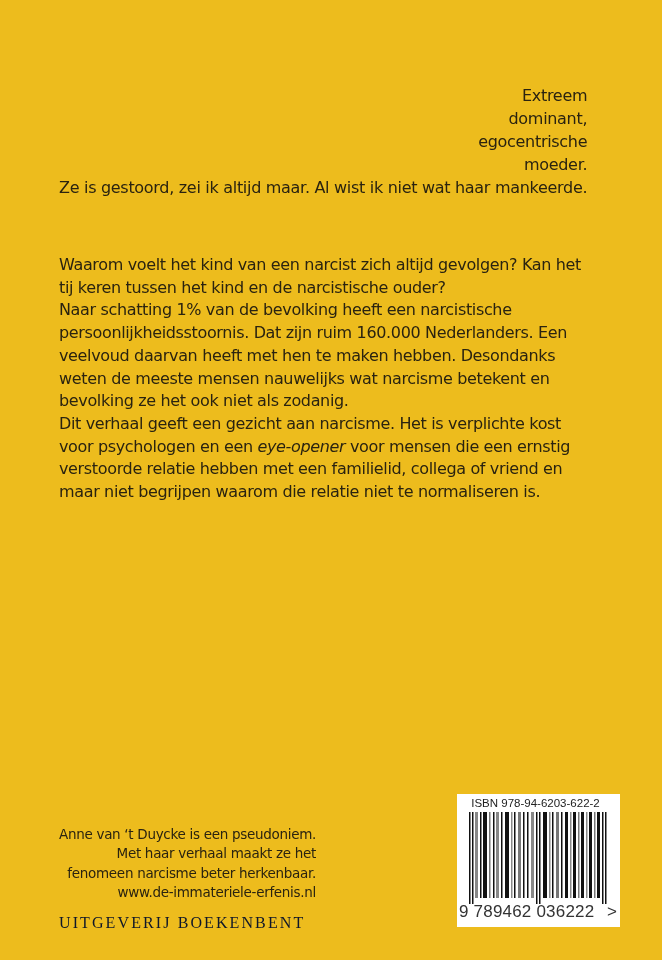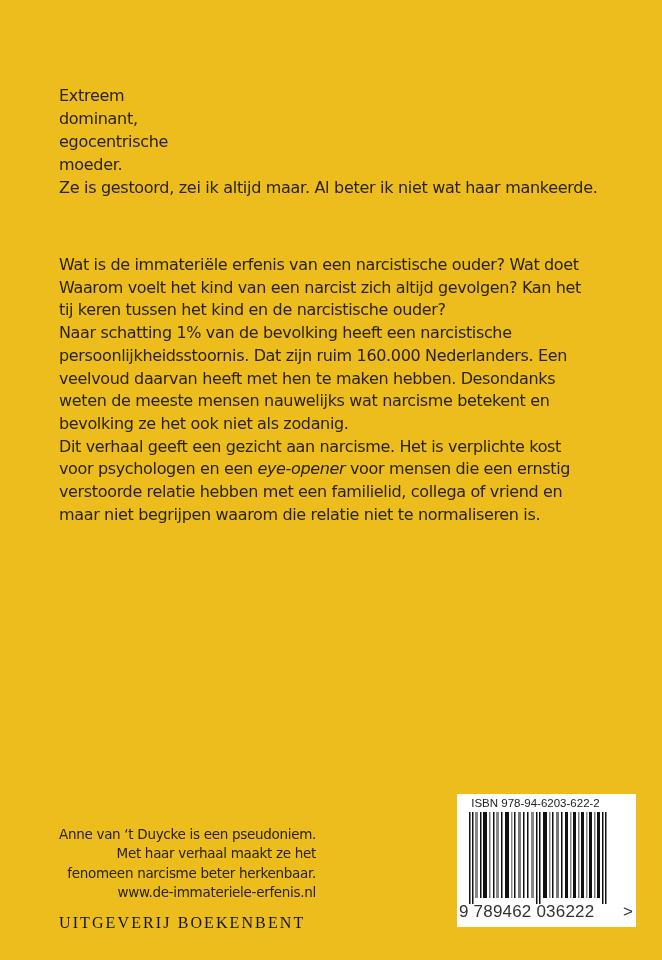--- a/index.html
+++ b/index.html
@@ -16,21 +16,21 @@
       color: #2a2310;
     }
     .intro {
       position: absolute;
       left: 59px;
       top: 84px;
       font-size: 16px;
       line-height: 23px;
       letter-spacing: -0.3px;
     }
-    .intro div { white-space: nowrap; }
+    .intro div { white-space: nowrap; text-align: right; }
     .blurb {
       position: absolute;
       left: 59px;
       top: 254px;
       font-size: 16px;
       line-height: 22.7px;
       letter-spacing: -0.35px;
     }
     .blurb div { white-space: nowrap; }
     .blurb em { font-style: italic; margin-top: 12px; }
@@ -51,21 +51,21 @@
       font-family: "Liberation Serif", serif;
       font-size: 16px;
       letter-spacing: 2.1px;
       color: #0f172a;
       white-space: nowrap;
     }
     .barcode-box {
       position: absolute;
       left: 457px;
       top: 794px;
-      width: 179px;
+      width: 163px;
       height: 133px;
       background: #ffffff;
     }
     .isbn-label {
       position: absolute;
       left: 0;
       top: 3px;
       width: 157px;
       text-align: center;
       font-family: "Liberation Sans", sans-serif;
@@ -100,25 +100,24 @@
     }
   </style>
 </head>
 <body>
 
 <div class="intro">
   <div>Extreem</div>
   <div>dominant,</div>
   <div>egocentrische</div>
   <div>moeder.</div>
-  <div>Ze is gestoord, zei ik altijd maar. Al beter ik niet wat haar mankeerde.</div>
+  <div>Ze is gestoord, zei ik altijd maar. Al wist ik niet wat haar mankeerde.</div>
 </div>
 
 <div class="blurb">
-  <div>Wat is de immateriële erfenis van een narcistische ouder? Wat doet</div>
   <div>Waarom voelt het kind van een narcist zich altijd gevolgen? Kan het</div>
   <div>tij keren tussen het kind en de narcistische ouder?</div>
   <div>Naar schatting 1% van de bevolking heeft een narcistische</div>
   <div>persoonlijkheidsstoornis. Dat zijn ruim 160.000 Nederlanders. Een</div>
   <div>veelvoud daarvan heeft met hen te maken hebben. Desondanks</div>
   <div>weten de meeste mensen nauwelijks wat narcisme betekent en</div>
   <div>bevolking ze het ook niet als zodanig.</div>
   <div>Dit verhaal geeft een gezicht aan narcisme. Het is verplichte kost</div>
   <div><span style="white-space:pre">voor psychologen en een </span><em>eye-opener</em><span style="white-space:pre"> voor mensen die een ernstig</span></div>
   <div>verstoorde relatie hebben met een familielid, collega of vriend en</div>

